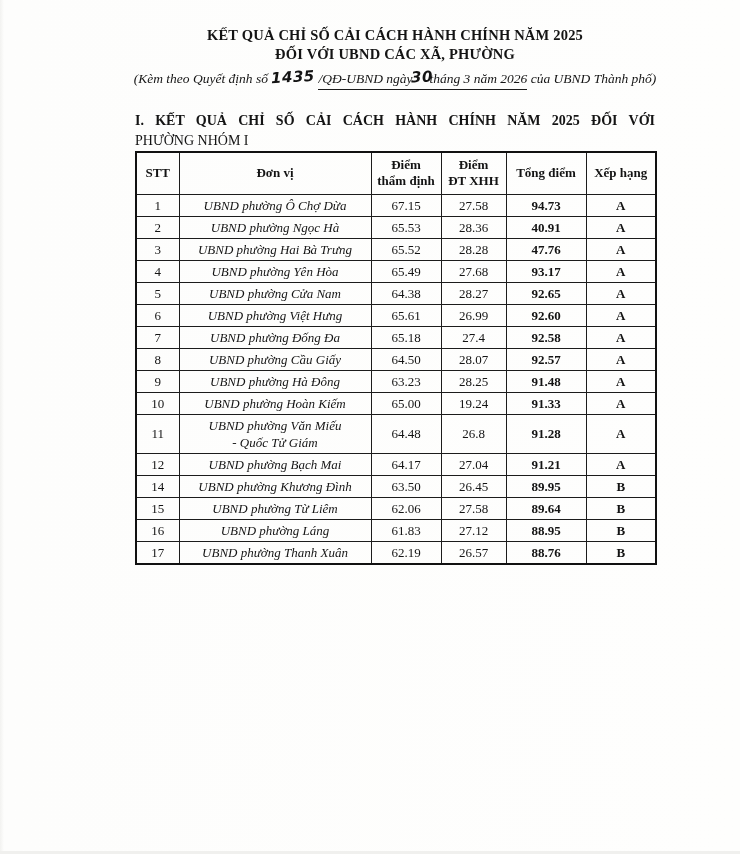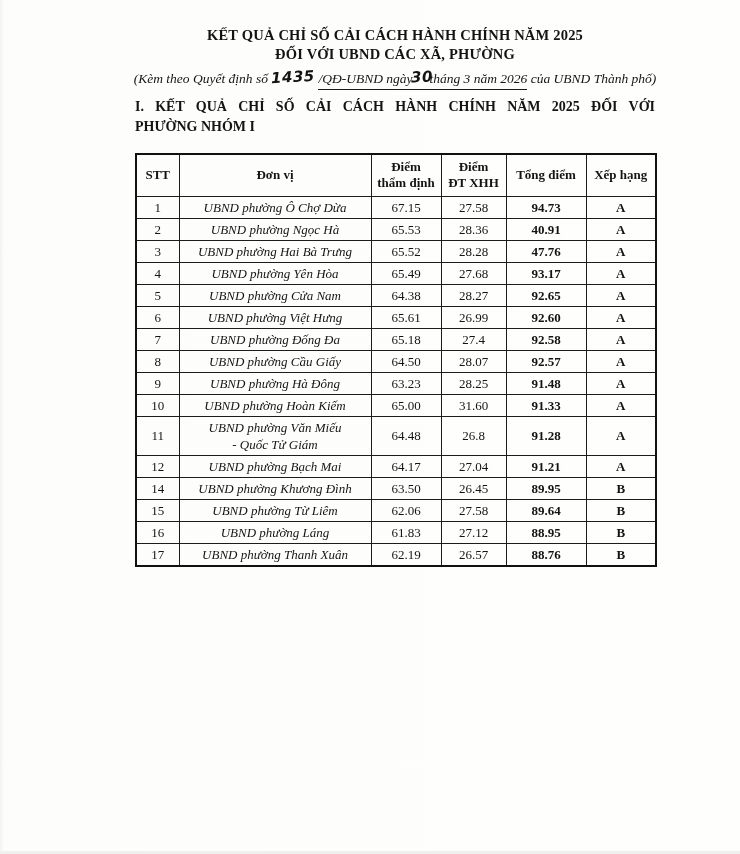--- a/index.html
+++ b/index.html
@@ -47,35 +47,34 @@
     font-weight: bold;
     font-style: italic;
     font-size: 15px;
     letter-spacing: 0.5px;
     display: inline-block;
     transform: rotate(-3deg);
     position: relative;
     top: -1px;
   }
   .handwriting.day { margin: 0 -3px 0 -2px; }
-  .section-title { margin-top: 10px; }
+  .section-title { margin-top: 24px; }
   .section-title .line1 {
     font-weight: bold;
     font-size: 14px;
     text-align: justify;
     text-align-last: justify;
     line-height: 20px;
   }
   .section-title .line2 {
-    font-weight: bold;
+    font-weight: normal;
     font-size: 14px;
     line-height: 20px;
   }
   table.results {
-    margin-top: 16px;
     width: 520px;
     border-collapse: collapse;
     table-layout: fixed;
   }
   table.results th, table.results td {
     border: 1.5px solid #1c1c1c;
     font-size: 13px;
     padding: 2px 4px;
     text-align: center;
     vertical-align: middle;
@@ -217,21 +216,21 @@
             <td class="c1">UBND phường Hà Đông</td>
             <td class="c2">63.23</td>
             <td class="c3">28.25</td>
             <td class="c4">91.48</td>
             <td class="c5">A</td>
           </tr>
           <tr>
             <td class="c0">10</td>
             <td class="c1">UBND phường Hoàn Kiếm</td>
             <td class="c2">65.00</td>
-            <td class="c3">31.60</td>
+            <td class="c3">19.24</td>
             <td class="c4">91.33</td>
             <td class="c5">A</td>
           </tr>
           <tr>
             <td class="c0">11</td>
             <td class="c1">UBND phường Văn Miếu
 - Quốc Tử Giám</td>
             <td class="c2">64.48</td>
             <td class="c3">26.8</td>
             <td class="c4">91.28</td>

